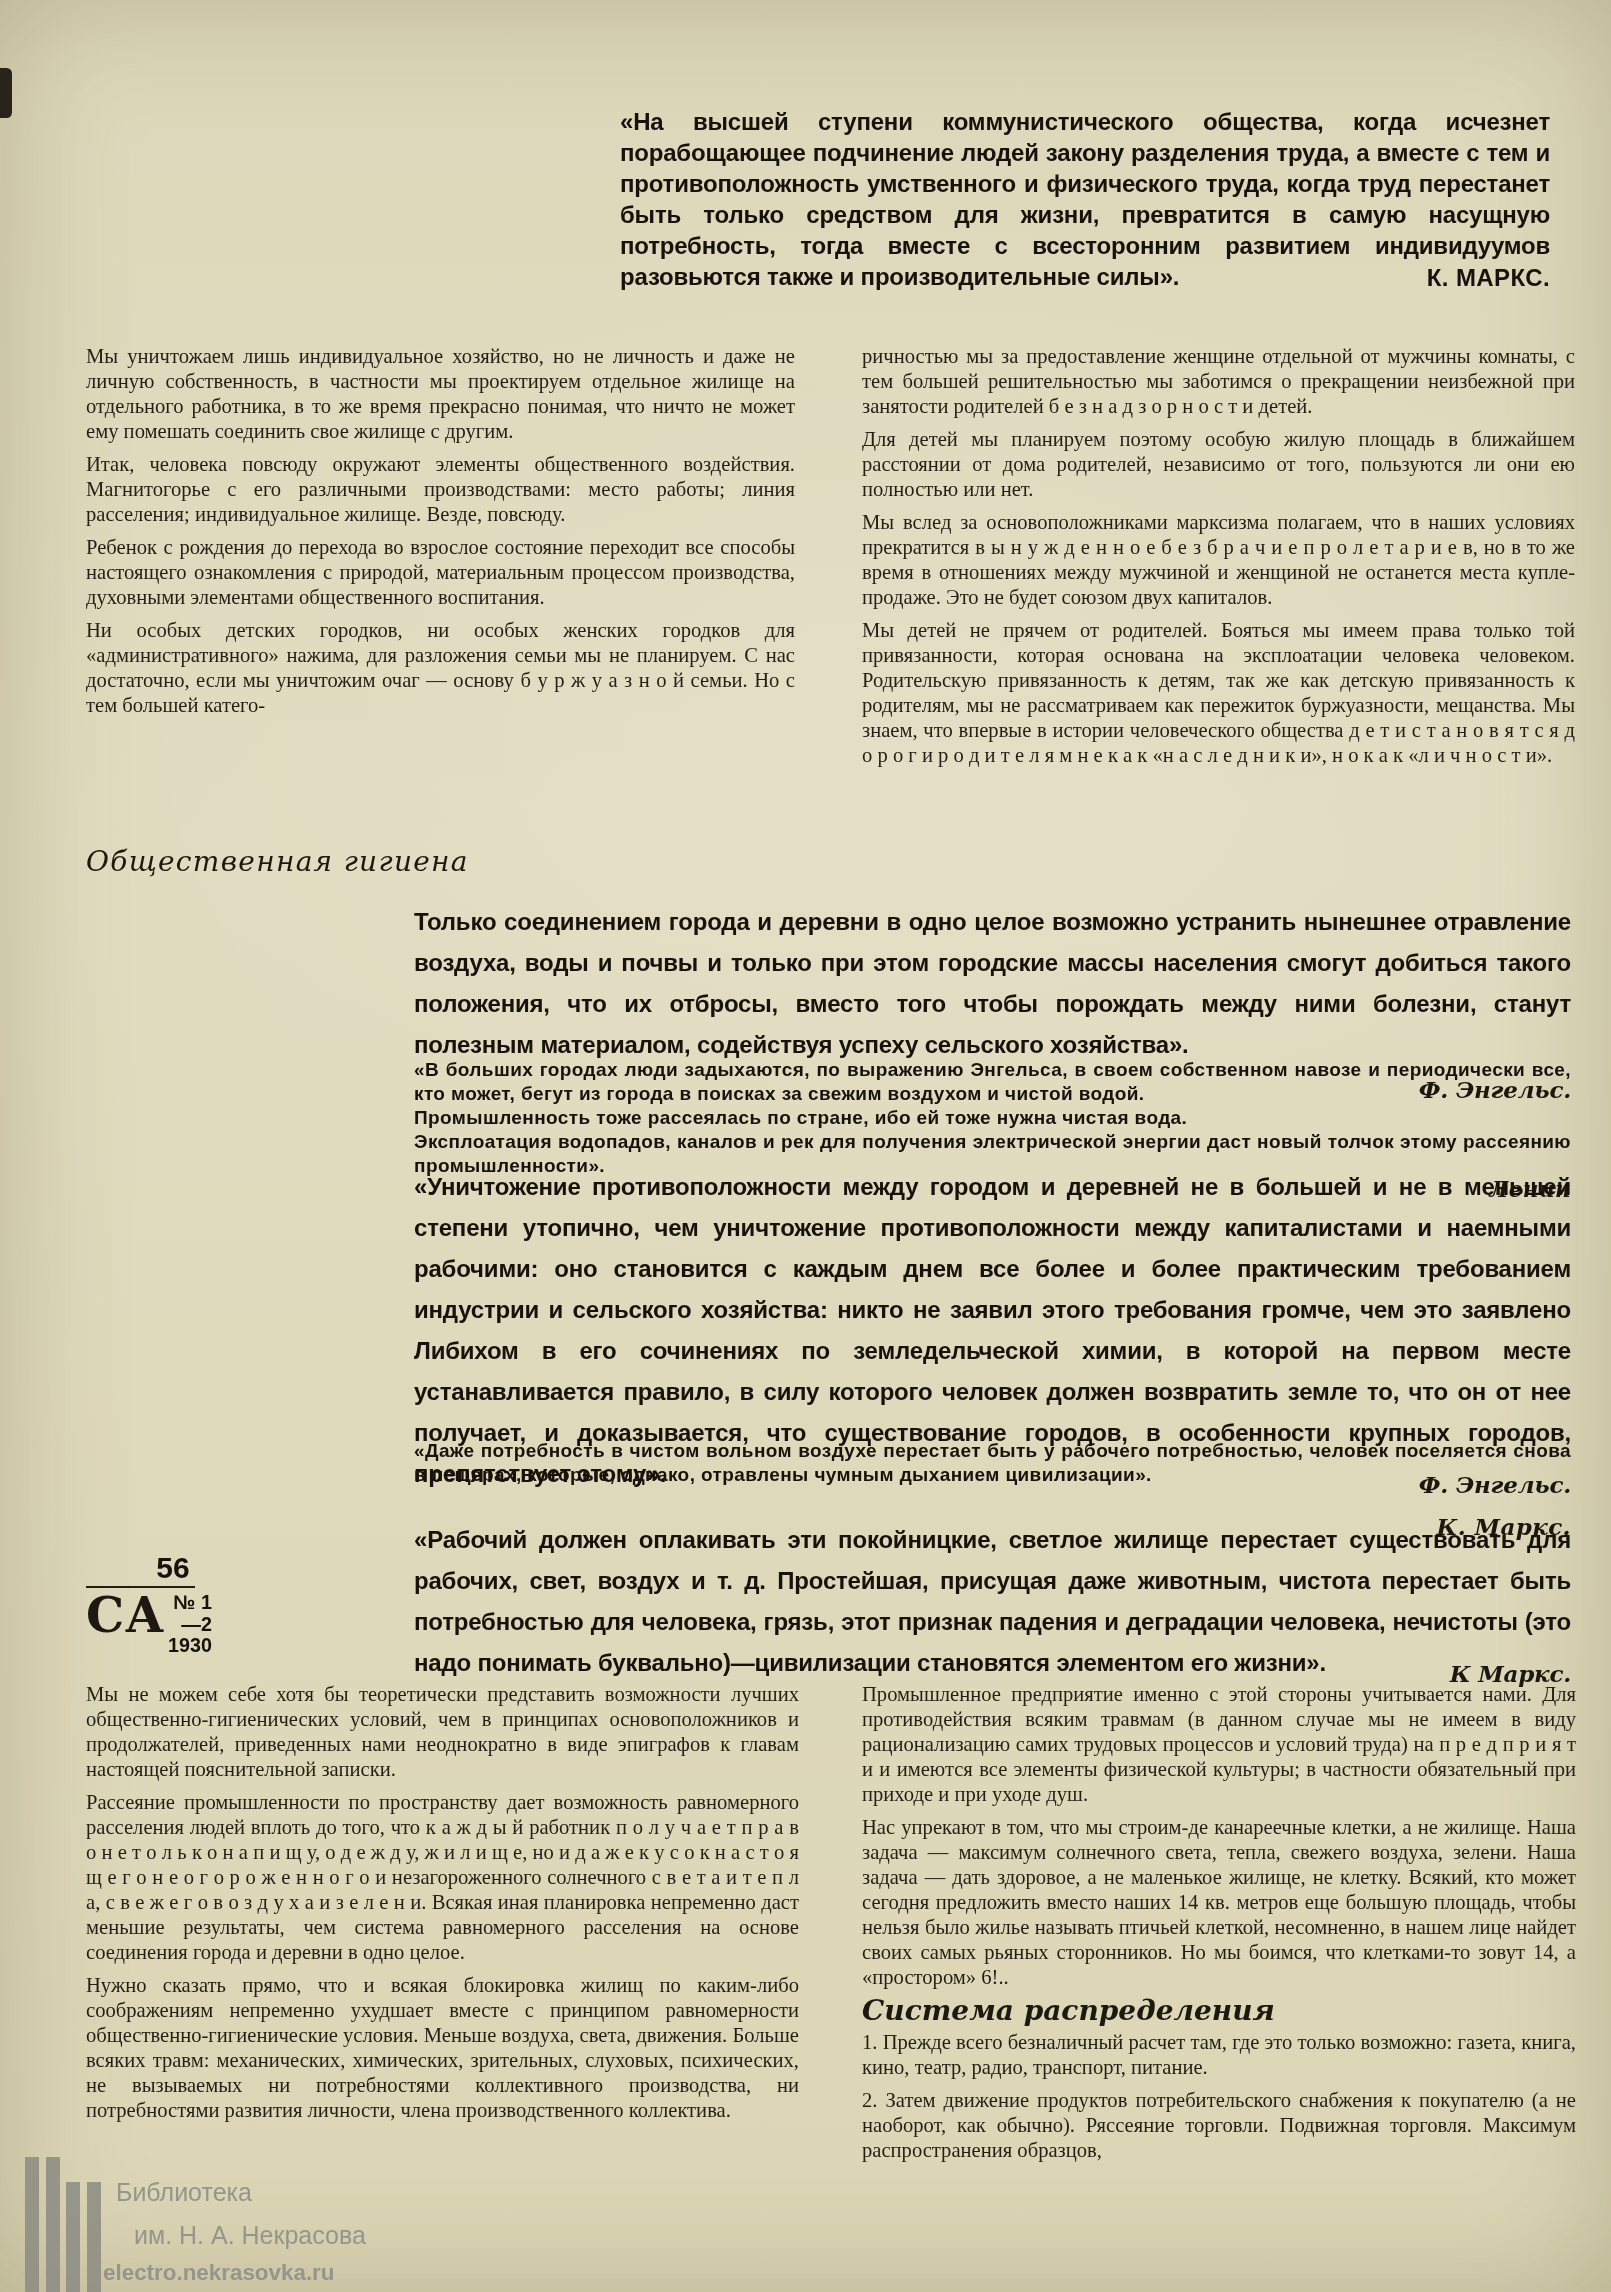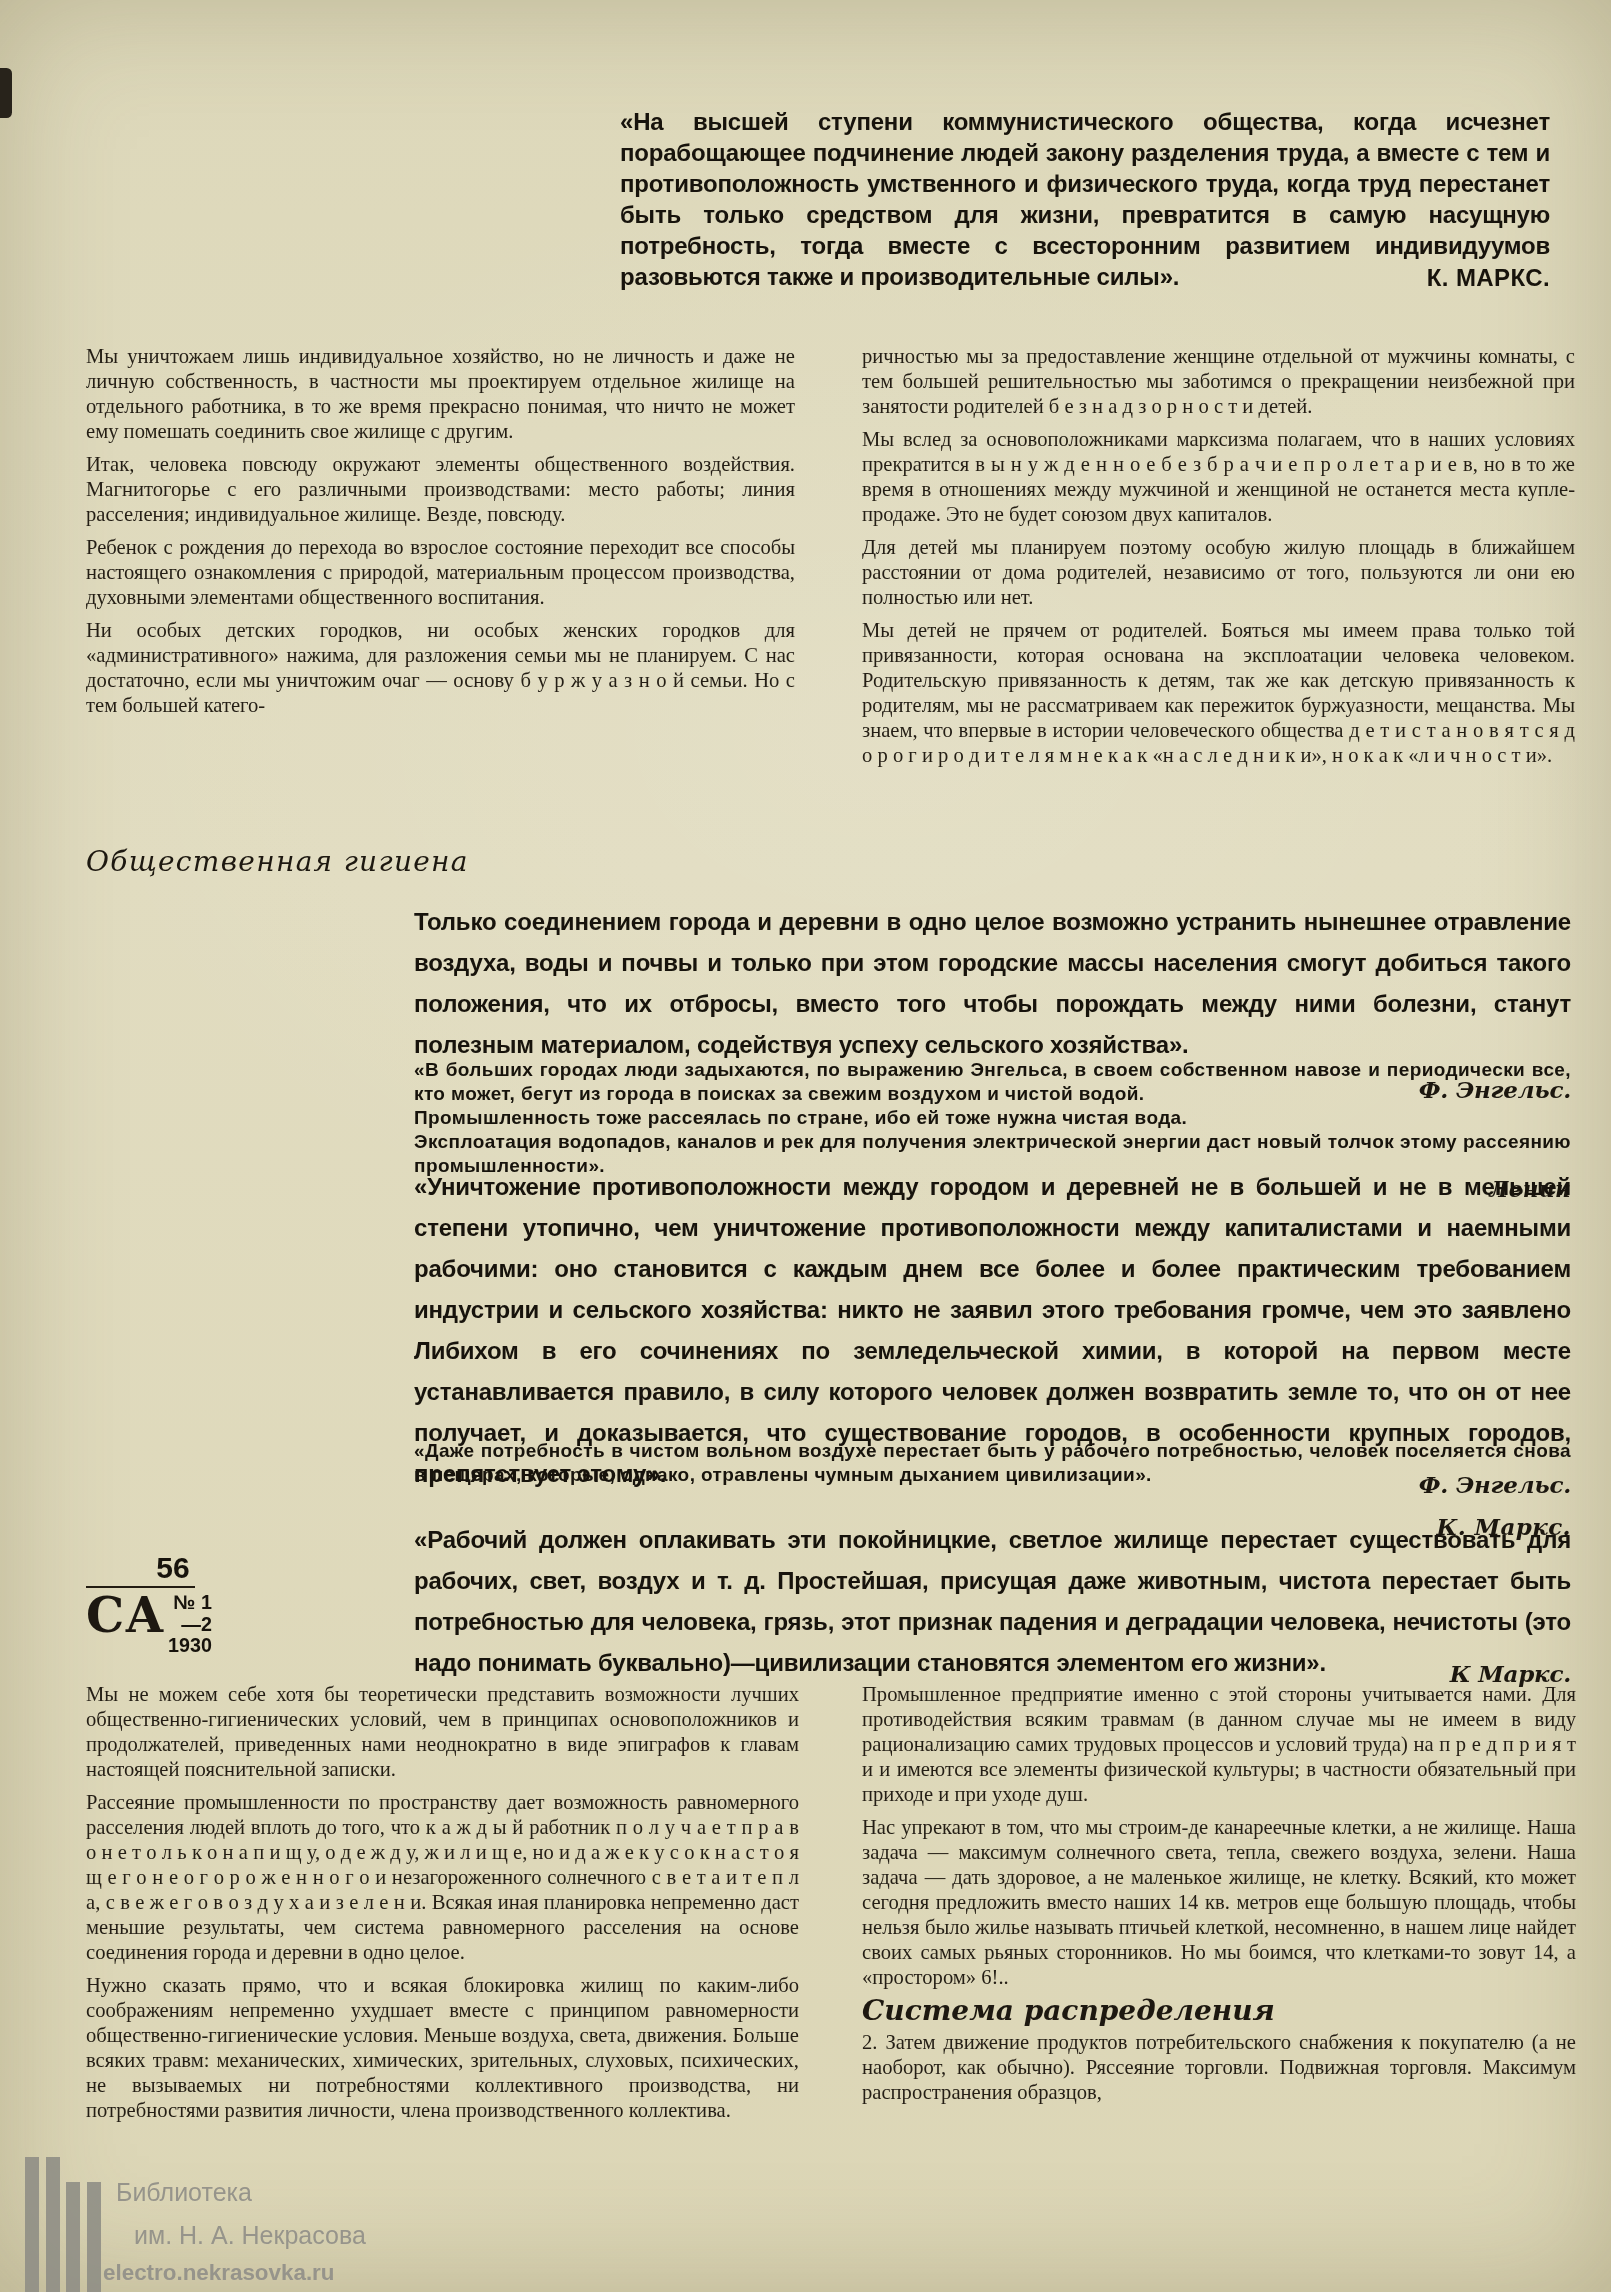--- a/index.html
+++ b/index.html
@@ -116,22 +116,22 @@
   </div>
 
   <div class="abs body-text" id="col-left-top">
     <p>Мы уничтожаем лишь индивидуальное хозяйство, но не личность и даже не личную собственность, в частности мы проектируем отдельное жилище на отдельного работника, в то же время прекрасно понимая, что ничто не может ему помешать соединить свое жилище с другим.</p>
     <p>Итак, человека повсюду окружают элементы общественного воздействия. Магнитогорье с его различными производствами: место работы; линия расселения; индивидуальное жилище. Везде, повсюду.</p>
     <p>Ребенок с рождения до перехода во взрослое состояние переходит все способы настоящего ознакомления с природой, материальным процессом производства, духовными элементами общественного воспитания.</p>
     <p>Ни особых детских городков, ни особых женских городков для «административного» нажима, для разложения семьи мы не планируем. С нас достаточно, если мы уничтожим очаг — основу б у р ж у а з н о й семьи. Но с тем большей катего-</p>
   </div>
   <div class="abs body-text" id="col-right-top">
     <p>ричностью мы за предоставление женщине отдельной от мужчины комнаты, с тем большей решительностью мы заботимся о прекращении неизбежной при занятости родителей б е з н а д з о р н о с т и детей.</p>
+    <p>Для детей мы планируем поэтому особую жилую площадь в ближайшем расстоянии от дома родителей, независимо от того, пользуются ли они ею полностью или нет.</p>
     <p>Мы вслед за основоположниками марксизма полагаем, что в наших условиях прекратится в ы н у ж д е н н о е  б е з б р а ч и е  п р о л е т а р и е в, но в то же время в отношениях между мужчиной и женщиной не останется места купле-продаже. Это не будет союзом двух капиталов.</p>
-    <p>Для детей мы планируем поэтому особую жилую площадь в ближайшем расстоянии от дома родителей, независимо от того, пользуются ли они ею полностью или нет.</p>
     <p>Мы детей не прячем от родителей. Бояться мы имеем права только той привязанности, которая основана на эксплоатации человека человеком. Родительскую привязанность к детям, так же как детскую привязанность к родителям, мы не рассматриваем как пережиток буржуазности, мещанства. Мы знаем, что впервые в истории человеческого общества д е т и  с т а н о в я т с я  д о р о г и  р о д и т е л я м  н е  к а к  «н а с л е д н и к и»,  н о  к а к  «л и ч н о с т и».</p>
   </div>
 
   <div class="abs" id="section-title">Общественная гигиена</div>
 
   <div class="abs quote-lg" id="q-engels1">
     <div>Только соединением города и деревни в одно целое возможно устранить нынешнее отравление воздуха, воды и почвы и только при этом городские массы населения смогут добиться такого положения, что их отбросы, вместо того чтобы порождать между ними болезни, станут полезным материалом, содействуя успеху сельского хозяйства».</div>
     <div class="attr attr-own-line">Ф. Энгельс.</div>
   </div>
 
@@ -171,17 +171,18 @@
 
   <div class="abs body-text" id="col-left-bottom">
     <p>Мы не можем себе хотя бы теоретически представить возможности лучших общественно-гигиенических условий, чем в принципах основоположников и продолжателей, приведенных нами неоднократно в виде эпиграфов к главам настоящей пояснительной записки.</p>
     <p>Рассеяние промышленности по пространству дает возможность равномерного расселения людей вплоть до того, что к а ж д ы й  работник  п о л у ч а е т  п р а в о  н е  т о л ь к о  н а  п и щ у,  о д е ж д у,  ж и л и щ е,  но и  д а ж е  к у с о к  н а с т о я щ е г о  н е  о г о р о ж е н н о г о  и незагороженного солнечного  с в е т а  и  т е п л а,  с в е ж е г о  в о з д у х а  и  з е л е н и. Всякая иная планировка непременно даст меньшие результаты, чем система равномерного расселения на основе соединения города и деревни в одно целое.</p>
     <p>Нужно сказать прямо, что и всякая блокировка жилищ по каким-либо соображениям непременно ухудшает вместе с принципом равномерности общественно-гигиенические условия. Меньше воздуха, света, движения. Больше всяких травм: механических, химических, зрительных, слуховых, психических, не вызываемых ни потребностями коллективного производства, ни потребностями развития личности, члена производственного коллектива.</p>
   </div>
   <div class="abs body-text" id="col-right-bottom">
     <p>Промышленное предприятие именно с этой стороны учитывается нами. Для противодействия всяким травмам (в данном случае мы не имеем в виду рационализацию самих трудовых процессов и условий труда) на п р е д п р и я т и и имеются все элементы физической культуры; в частности обязательный при приходе и при уходе душ.</p>
     <p>Нас упрекают в том, что мы строим-де канареечные клетки, а не жилище. Наша задача — максимум солнечного света, тепла, свежего воздуха, зелени. Наша задача — дать здоровое, а не маленькое жилище, не клетку. Всякий, кто может сегодня предложить вместо наших 14 кв. метров еще большую площадь, чтобы нельзя было жилье называть птичьей клеткой, несомненно, в нашем лице найдет своих самых рьяных сторонников. Но мы боимся, что клетками-то зовут 14, а «простором» 6!..</p>
     <div id="subheading">Система распределения</div>
+    <p>1. Прежде всего безналичный расчет там, где это только возможно: газета, книга, кино, театр, радио, транспорт, питание.</p>
     <p>2. Затем движение продуктов потребительского снабжения к покупателю (а не наоборот, как обычно). Ряссеяние торговли. Подвижная торговля. Максимум распространения образцов,</p>
   </div>
 
 </div>
 
 
 </body></html>

